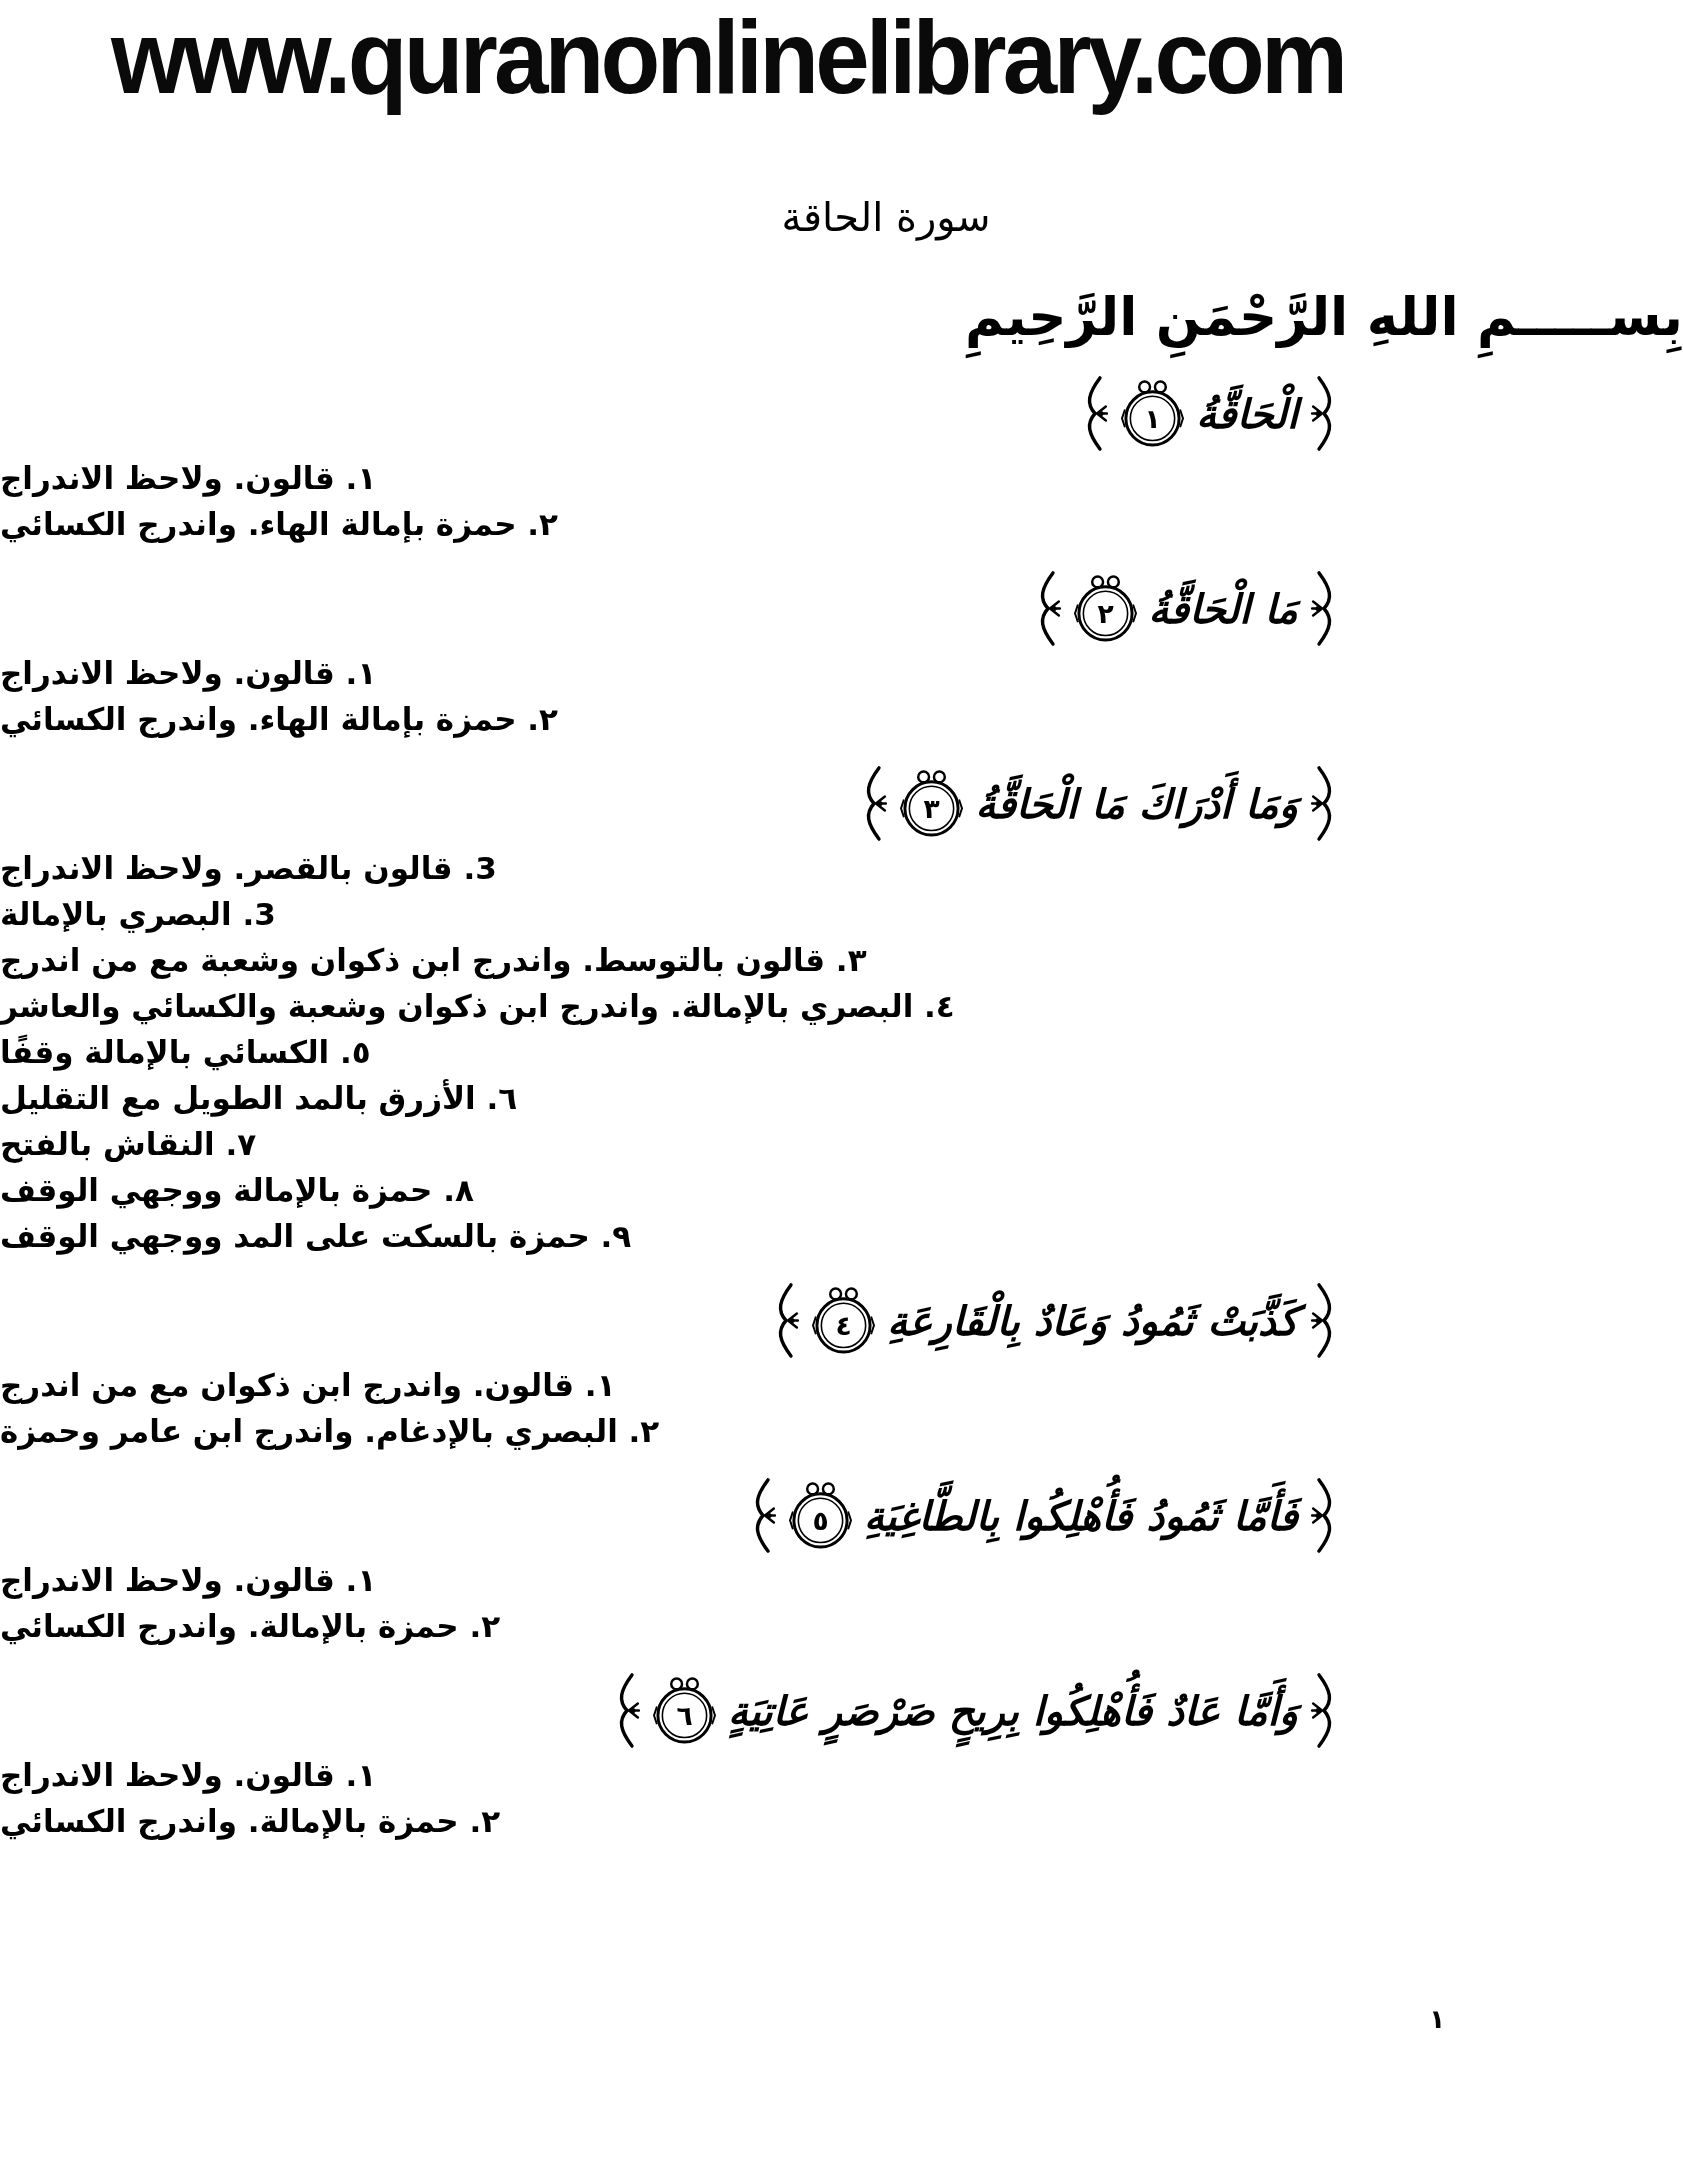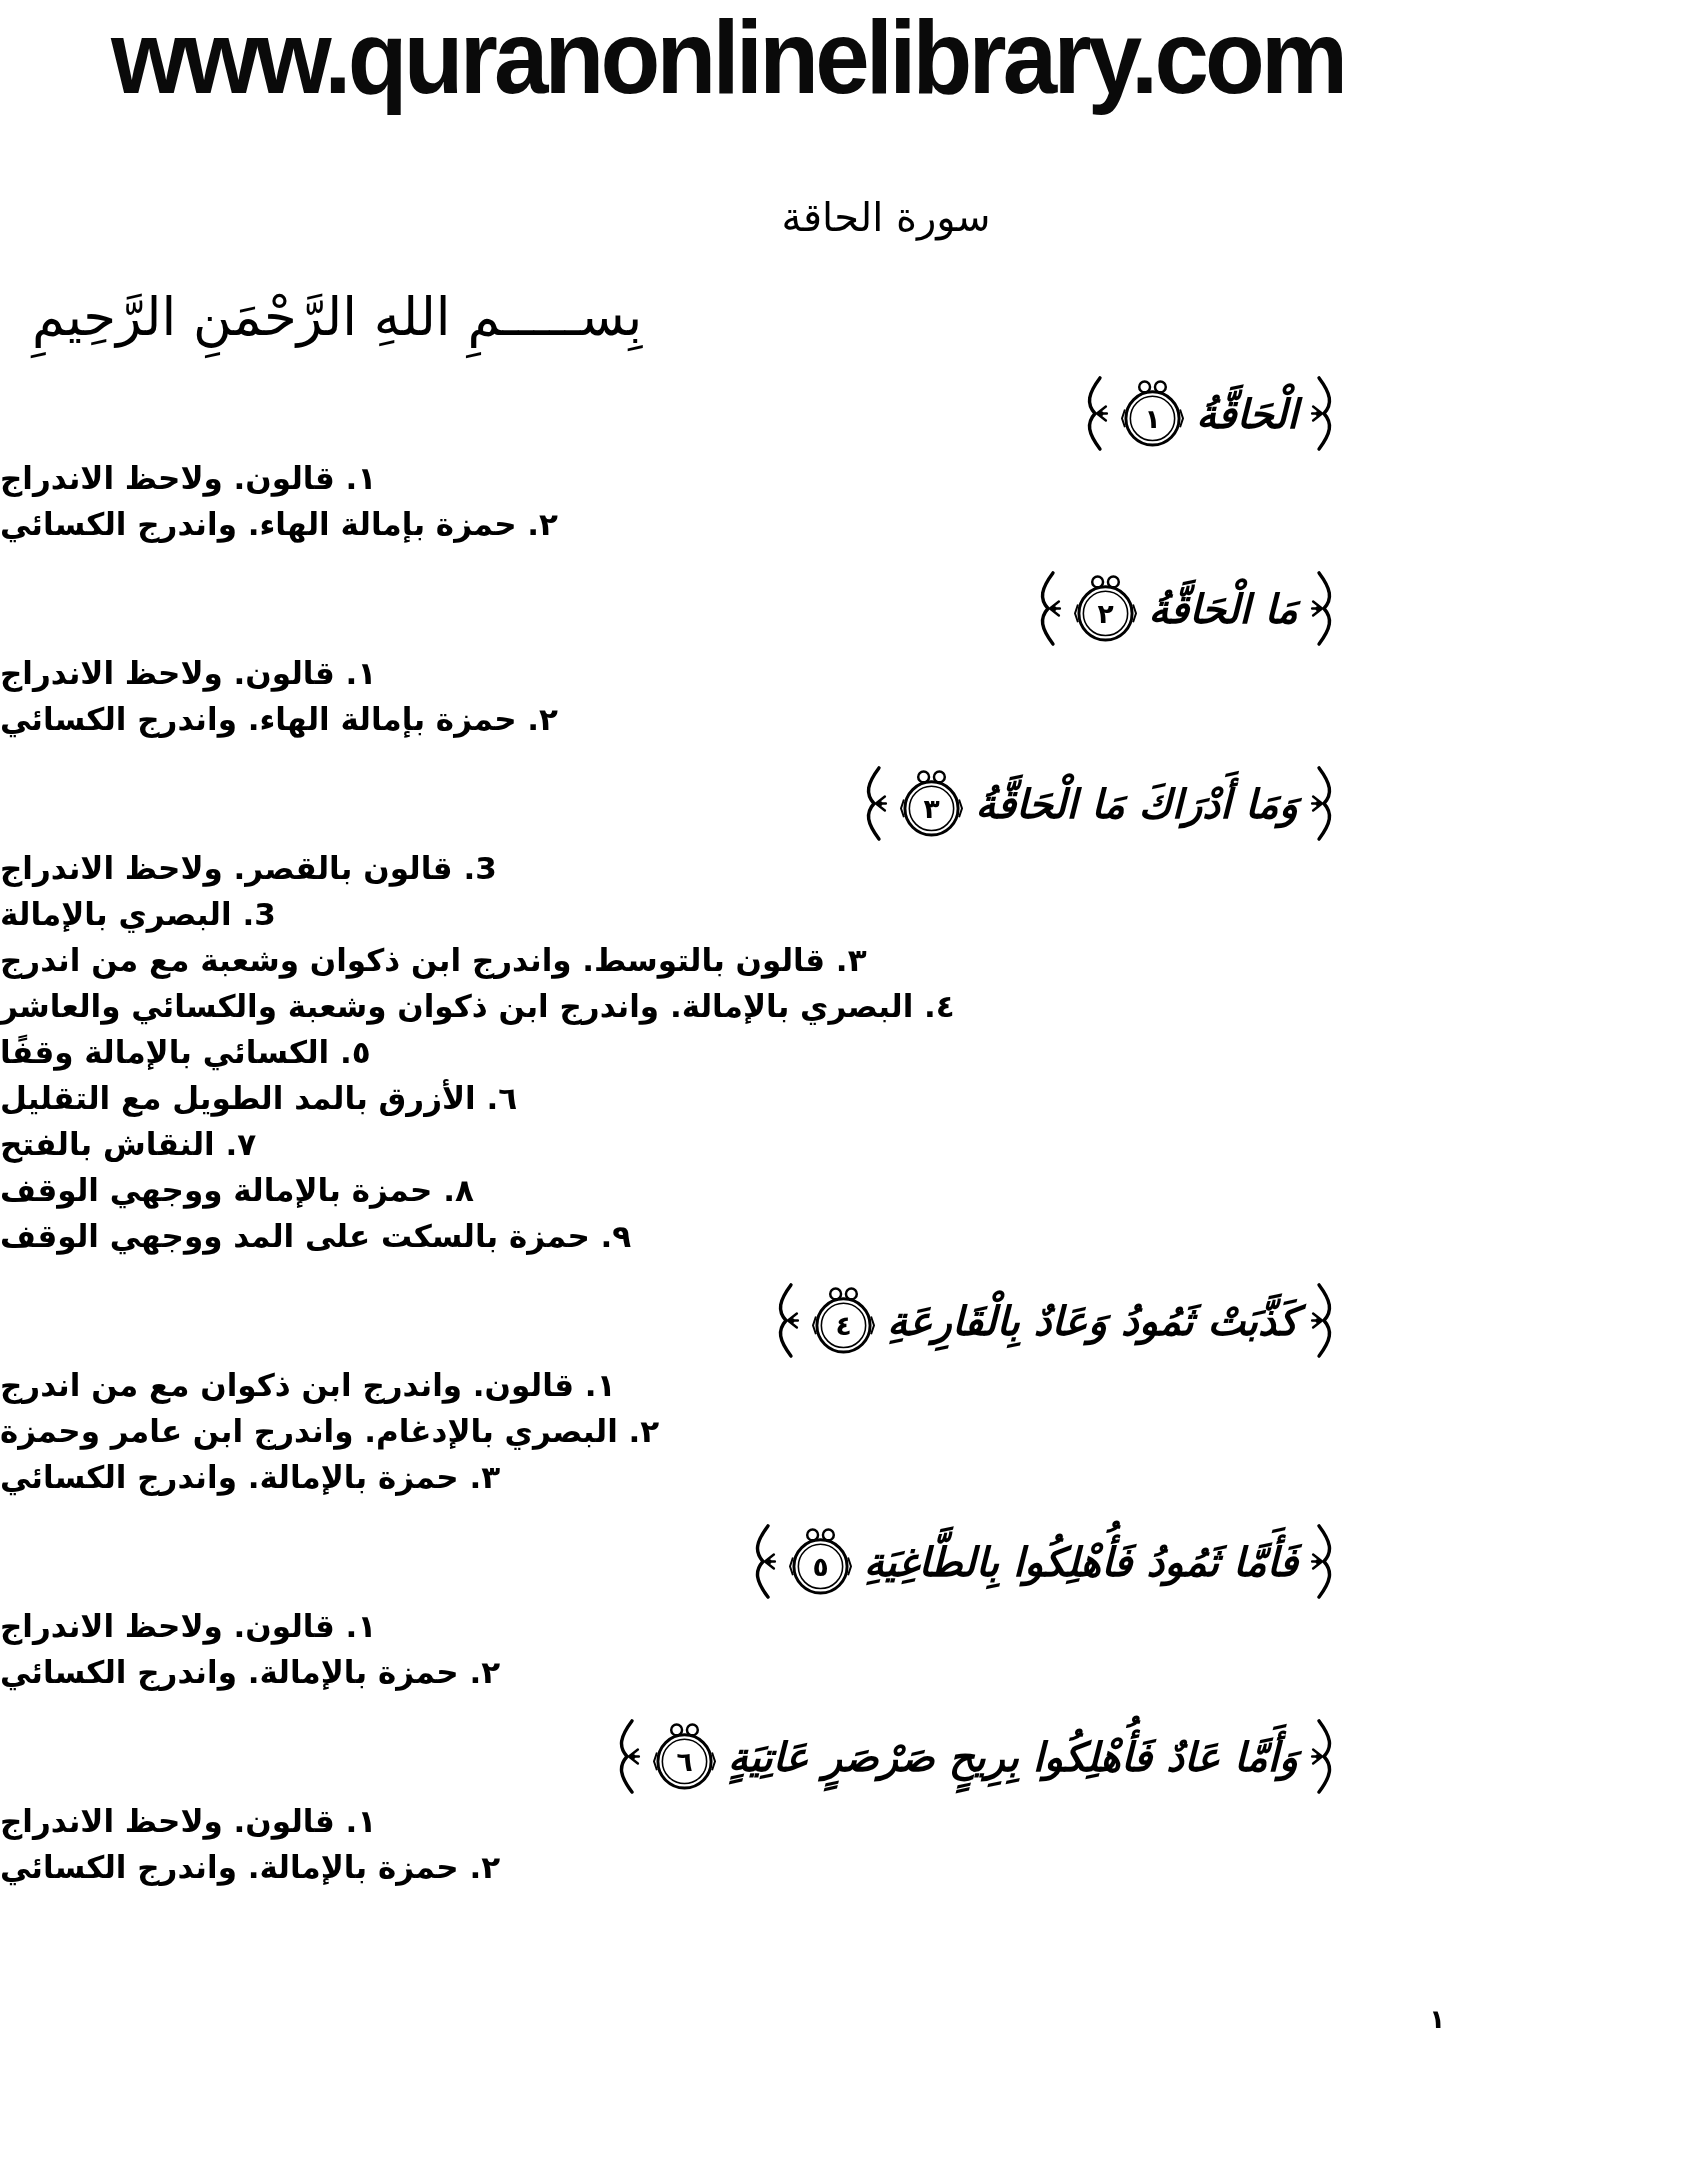--- a/index.html
+++ b/index.html
@@ -15,22 +15,22 @@
     letter-spacing:-4px;white-space:nowrap;
     transform:scaleX(0.95);transform-origin:left center;
     color:#0a0a0a;
   }
   
   .surah-title{
     margin-top:85px;text-align:center;padding-left:89px;
     font-size:40px;font-weight:normal;direction:rtl;
   }
   .bismillah{
-    margin-top:44px;text-align:left;padding-left:32px;
-    font-size:53px;font-weight:normal;direction:rtl;line-height:1.25;
+    margin-top:44px;text-align:right;padding-left:32px;
+    font-size:53px;font-weight:bold;direction:rtl;line-height:1.25;
   }
   
   .content{
     direction:rtl;
     padding:22px 347px 0 0;
   }
   .verse-block{margin-bottom:20px;}
   .verse-row{
     display:flex;align-items:center;gap:12px;
     min-height:83px;justify-content:flex-start;
@@ -175,21 +175,20 @@
           </svg>
       </span>
       <span class="bracket flip">
           <svg width="26" height="79" viewBox="0 0 26 80">
             <use href="#ornate-bracket"></use>
           </svg>
         </span>
     </div>
     <div class="note-line">١. قالون. واندرج ابن ذكوان مع من اندرج</div>
     <div class="note-line">٢. البصري بالإدغام. واندرج ابن عامر وحمزة</div>
-    <div class="note-line">٣. حمزة بالإمالة. واندرج الكسائي</div>
   </div>
 
   <div class="verse-block">
     <div class="verse-row">
       <span class="bracket">
           <svg width="26" height="79" viewBox="0 0 26 80">
             <use href="#ornate-bracket"></use>
           </svg>
         </span>
       <span class="verse-text">فَأَمَّا ثَمُودُ فَأُهْلِكُوا بِالطَّاغِيَةِ</span>

